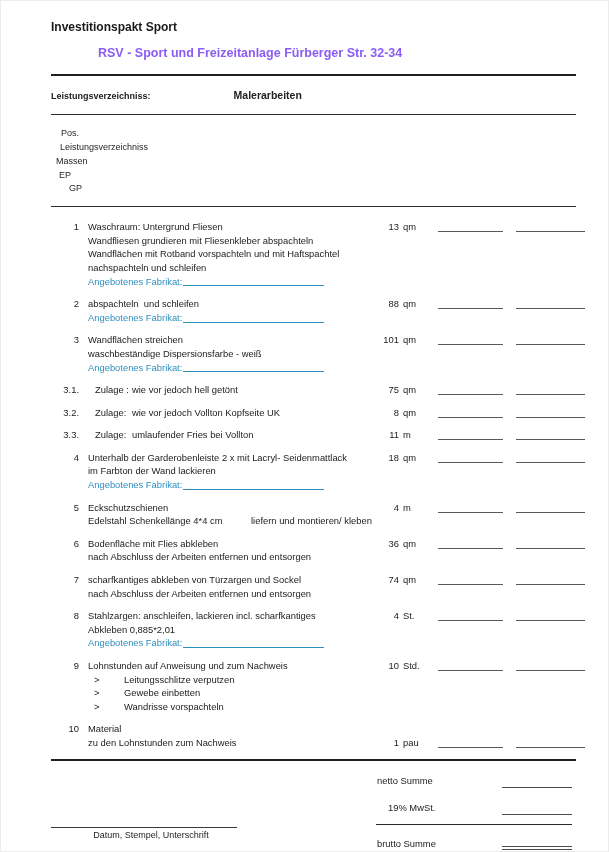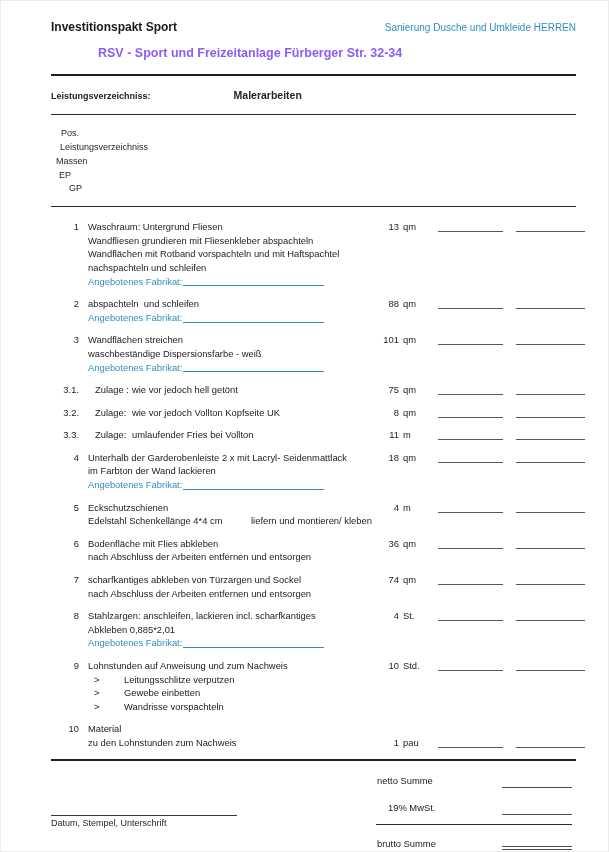--- a/index.html
+++ b/index.html
@@ -59,33 +59,32 @@
   .sum-row .lbl { flex:none; }
   .sum-row .blankline { margin-left:auto; width:70px; border-bottom:1px solid #4d4d4d; height:11px; }
   .sum-netto { margin-top:14px; }
   .sum-mwst  { margin-top:14px; }
   .sum-mwst .lbl { padding-left:11px; }
   .sum-divider { border-top:1.3px solid #2b2b2b; margin-left:325px; margin-right:0px; margin-top:9px; }
   .sum-brutto { margin-top:13px; }
   .sum-brutto .dblline { margin-left:auto; width:70px; height:4px; border-top:1px solid #4d4d4d; border-bottom:1px solid #4d4d4d; margin-bottom:1px; }
 
   
-  .signature { position:absolute; left:50px; bottom:20px; width:200px; }
+  .signature { position:absolute; left:50px; bottom:8px; width:200px;text-align:center; }
   .sig-line { border-top:1px solid #3a3a3a; width:186px; }
   .sig-label { font-size:9px; margin-top:1px; color:#1f1f1f; }
 </style>
 </head>
 <body>
 
 <div class="page">
   <div class="inner">
 
     <div class="hdr-row1">
       <div class="project">Investitionspakt Sport</div>
-      <div class="subproject">Sanierung Dusche und Umkleide HERREN</div>
     </div>
     <div class="address">RSV - Sport und Freizeitanlage Fürberger Str. 32-34</div>
 
     <div class="rule-thick"></div>
 
     <div class="lv-row">
       <span class="lv-label">Leistungsverzeichniss:</span>
       <span class="lv-value">Malerarbeiten</span>
     </div>
 

